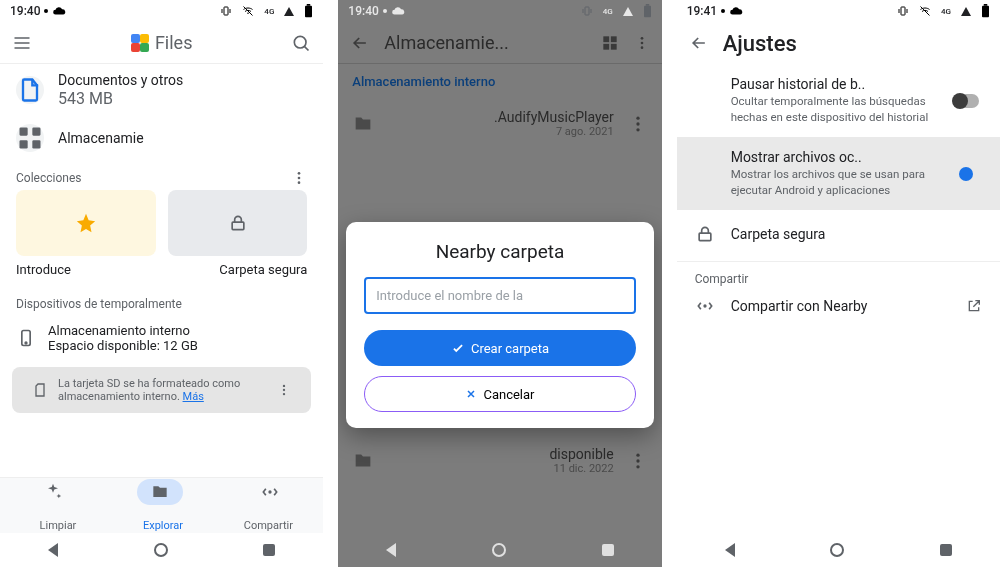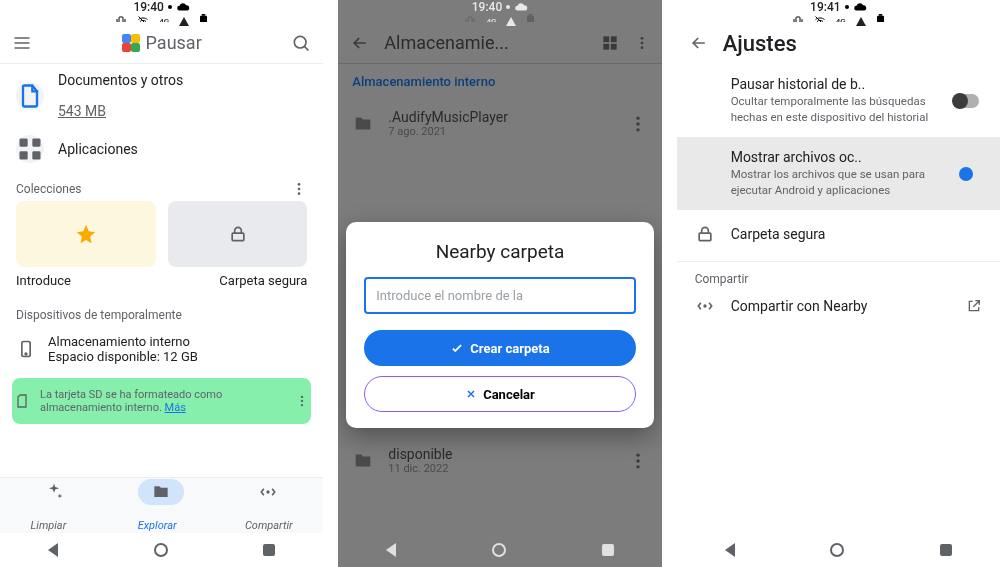--- a/index.html
+++ b/index.html
@@ -24,21 +24,20 @@
   }
   
   .status-bar {
     height: 22px;
     display: flex;
     align-items: center;
     justify-content: space-between;
     padding: 0 10px;
     font-size: 12px;
     font-weight: 500;
-    flex-direction: column;
   }
   .status-left { display:flex; align-items:center; gap:4px;}
   .status-right { display:flex; align-items:center; gap:10px; font-size:11px;}
   .status-bar.dim { background:#7c7c7c; color:#e8e8e8;}
   .dot {width:4px;height:4px;border-radius:50%;background:#000; display:inline-block;}
   .status-bar.dim .dot{background:#e8e8e8;}
   .triangle-outline {
     width:0;height:0;border-left:5px solid transparent;border-right:5px solid transparent;
     border-bottom:9px solid currentColor; position:relative;
   }
@@ -60,61 +59,61 @@
   .appbar.dim .icon{color:#3a3a3a;}
   svg { width:100%; height:100%; }
   .brand { display:flex; align-items:center; gap:6px; flex:1; justify-content:center;}
   .brand-icon { width:18px;height:18px; position:relative;}
   .brand-icon .sq{position:absolute;border-radius:2px;}
   .brand-title{font-size:18px;font-weight:400;color:#5f6368;}
   
   .row { display:flex; align-items:center; gap:14px; padding:8px 16px;}
   .row .texts { flex:1; min-width:0;}
   .row .t1 { font-size:14px; color:#202124;}
-  .row .t2 { font-size:14px;color:#5f6368; margin-top:15px;text-decoration:underline;}
+  .row .t2 { font-size:16px;color:#5f6368; margin-top:1px;}
   .circle-icon{width:28px;height:28px;border-radius:50%;background:#f1f3f4;display:flex;align-items:center;justify-content:center;color:#5f6368;font-size:14px;}
   .section-label{font-size:12px;color:#5f6368; padding:10px 16px 4px; display:flex; align-items:center; justify-content:space-between;}
   
   .cards{display:flex;gap:12px;padding:0 16px;}
   .card{flex:1;height:66px;border-radius:8px;display:flex;align-items:center;justify-content:center;}
   .card.fav{background:#fef7e0;color:#f9ab00;}
   .card.safe{background:#e8eaed;color:#5f6368;}
   .card-labels{display:flex;gap:12px;padding:6px 16px 10px;}
   .card-labels div{flex:1;font-size:13px;}
   .card-labels div.right{text-align:right;}
   
   .storage-row{display:flex;align-items:center;gap:12px;padding:8px 16px;}
-  .info-card{margin:6px 12px 4px;padding:10px 2px;border-radius:8px;background:#86efac;display:flex;align-items:center;gap:10px;font-size:11px;color:#5f6368;}
+  .info-card{margin:6px 12px 4px;padding:10px 20px;border-radius:8px;background:#e5e5e5;display:flex;align-items:center;gap:10px;font-size:11px;color:#5f6368;}
   .info-card .link{color:#1a73e8;text-decoration:underline;}
   .info-card .dots{margin-left:auto;}
   
   .bottom-nav{height:56px;background:#f8f9fa;border-top:1px solid #eee;display:flex;align-items:center;justify-content:space-around;}
-  .nav-item{display:flex;flex-direction:column;align-items:flex-start;gap:14px;font-size:11px;color:#5f6368;font-style:italic;}
+  .nav-item{display:flex;flex-direction:column;align-items:flex-end;gap:14px;font-size:11px;color:#5f6368;}
   .nav-item .pill{width:46px;height:26px;border-radius:14px;display:flex;align-items:center;justify-content:center;}
   .nav-item.active .pill{background:#d2e3fc;color:#1a73e8;}
   .nav-item.active{color:#1a73e8;}
   
   .sysnav{height:34px;display:flex;align-items:center;justify-content:space-around;color:#5f6368;background:#fff;}
   .sysnav.dim{background:#7c7c7c;color:#e0e0e0;}
   .sysnav .tri{width:0;height:0;border-top:7px solid transparent;border-bottom:7px solid transparent;border-right:10px solid currentColor;}
   .sysnav .circ{width:14px;height:14px;border:2px solid currentColor;border-radius:50%;}
   .sysnav .sq{width:12px;height:12px;background:currentColor;border-radius:2px;}
   
   .dim-body{flex:1;background:#7c7c7c;position:relative;}
   .dim-link{padding:10px 14px;font-size:13px;color:#0b3f7a;font-weight:500;}
-  .dim-row{display:flex;align-items:center;gap:14px;padding:10px 14px;color:#333;}
+  .dim-row{display:flex;align-items:center;gap:14px;padding:10px 14px;color:#333;text-align:right;}
   .dim-row .ic{width:22px;height:22px;color:#4a4a4a;}
   .dim-row .texts{flex:1;}
   .dim-row .t1{font-size:14px;color:#2a2a2a;}
   .dim-row .t2{font-size:11px;color:#4a4a4a;}
   .dim-row .dots{color:#3a3a3a;}
   .dialog{position:absolute;left:8px;right:8px;top:158px;background:#fff;border-radius:10px;padding:18px 18px 16px;box-shadow:0 8px 24px rgba(0,0,0,.35);}
   .dialog-title{font-size:19px;text-align:center;margin-bottom:14px;color:#202124;}
   .dialog-input{width:100%;border:2px solid #1a73e8;border-radius:4px;padding:9px 10px;font-size:13px;color:#9aa0a6;margin-bottom:16px;}
-  .btn{display:flex;align-items:center;justify-content:center;gap:6px;height:36px;border-radius:20px;font-size:13px;font-weight:700;cursor:pointer;}
+  .btn{display:flex;align-items:center;justify-content:center;gap:6px;height:36px;border-radius:20px;font-size:13px;font-weight:400;cursor:pointer;}
   .btn.primary{background:#1a73e8;color:#fff;margin-bottom:10px;}
   .btn.secondary{background:#fff;color:#000000;border:1px solid #8b5cf6;}
   
   .settings-body{flex:1;overflow:hidden;}
   .srow{display:flex;align-items:flex-start;gap:16px;padding:12px 18px;}
   .srow .lead{width:20px;min-width:20px;padding-top:2px;color:#5f6368;}
   .srow .content{flex:1;min-width:0;}
   .srow .st1{font-size:14px;color:#202124;margin-bottom:2px;}
   .srow .st2{font-size:11.5px;color:#5f6368;line-height:1.35;}
   .srow .trail{width:32px;display:flex;align-items:center;justify-content:center;align-self:center;}
@@ -172,21 +171,21 @@
           <path d="M3 6h18M3 12h18M3 18h18"></path>
         </svg>
       </span>
     <div class="brand">
       <span class="brand-icon">
         <span class="sq" style="left:0;top:0;width:9px;height:9px;background:#4285f4"></span>
         <span class="sq" style="right:0;top:0;width:9px;height:9px;background:#fbbc04"></span>
         <span class="sq" style="left:0;bottom:0;width:9px;height:9px;background:#ea4335"></span>
         <span class="sq" style="right:0;bottom:0;width:9px;height:9px;background:#34a853"></span>
       </span>
-      <span class="brand-title">Pausar</span>
+      <span class="brand-title">Files</span>
     </div>
     <span class="icon">
         <svg viewBox="0 0 24 24" fill="none" stroke="currentColor" stroke-width="2">
           <circle cx="11" cy="11" r="7"></circle>
           <path d="M21 21l-5-5"></path>
         </svg>
       </span>
   </div>
 
   <div class="row">
@@ -204,21 +203,21 @@
   <div class="row">
     <span class="circle-icon">
         <svg viewBox="0 0 24 24" width="14" height="14" fill="currentColor">
           <rect x="3" y="3" width="7" height="7" rx="1"></rect>
           <rect x="14" y="3" width="7" height="7" rx="1"></rect>
           <rect x="3" y="14" width="7" height="7" rx="1"></rect>
           <rect x="14" y="14" width="7" height="7" rx="1"></rect>
         </svg>
       </span>
     <div class="texts">
-      <div class="t1">Aplicaciones</div>
+      <div class="t1">Almacenamie</div>
     </div>
   </div>
 
   <div class="section-label">
     <span>Colecciones</span>
     <span class="icon" style="width:16px;height:16px">
         <svg viewBox="0 0 24 24" fill="currentColor">
           <circle cx="12" cy="5" r="2"></circle>
           <circle cx="12" cy="12" r="2"></circle>
           <circle cx="12" cy="19" r="2"></circle>

